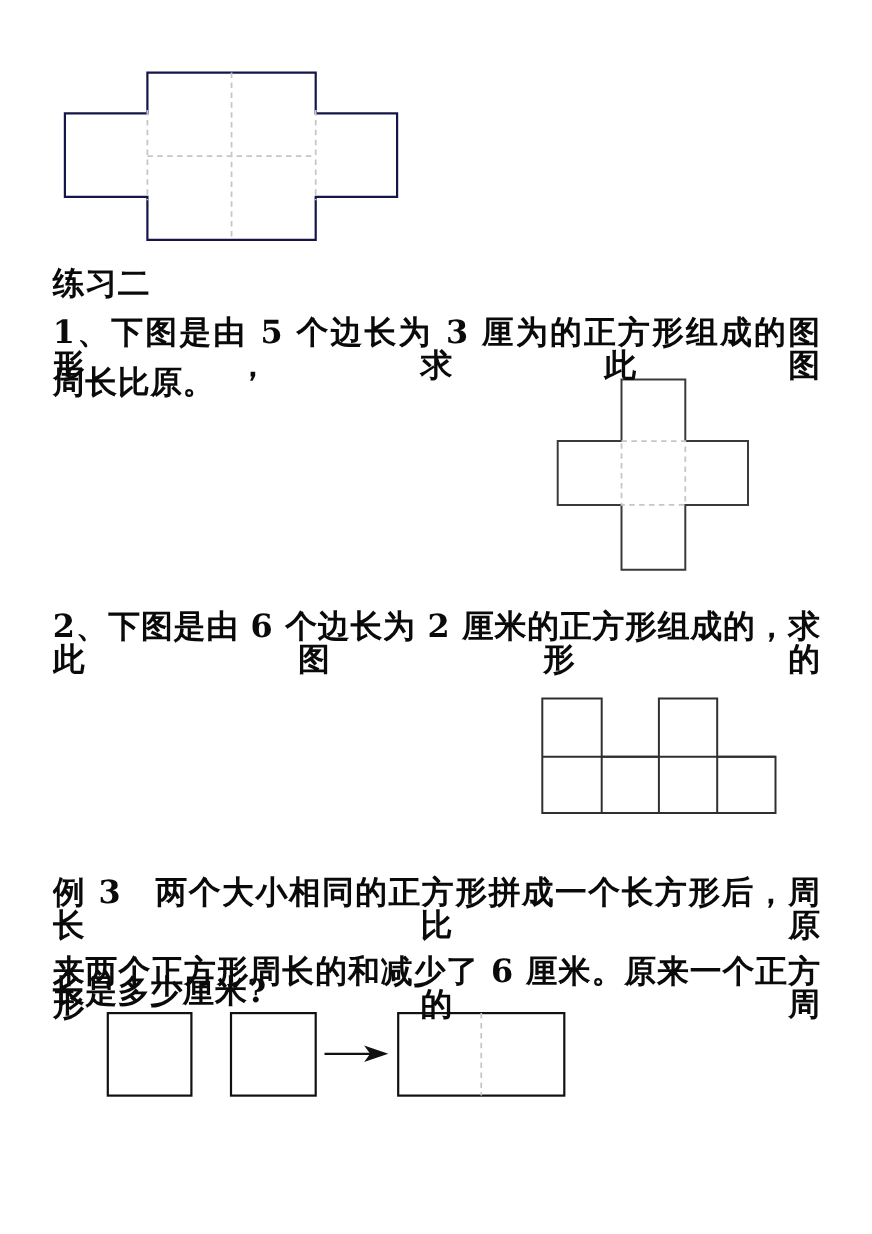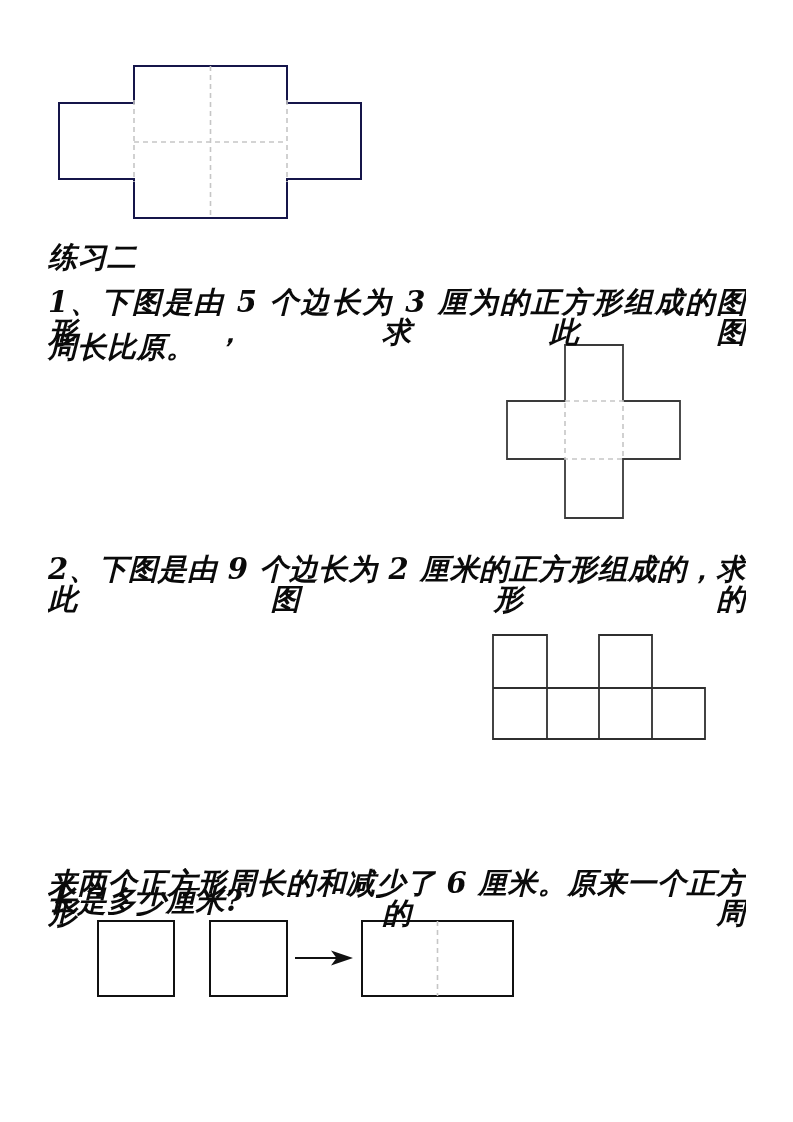--- a/index.html
+++ b/index.html
@@ -12,21 +12,21 @@
     --dashed:#c6c6c6;
   }
   html,body{margin:0;padding:0;}
   body{
     width:793px;height:1122px;
     background:var(--page-bg);
     position:relative;
     overflow:hidden;
     font-family:"DejaVu Serif","Liberation Serif",serif;
   }
-  .page{position:absolute;left:0;top:0;width:774px;height:1122px;font-style:italic;}
+  .page{position:absolute;left:0;top:0;width:774px;height:1122px;}
   svg.figures{position:absolute;left:0;top:0;width:793px;height:1122px;}
   .txt{
     position:absolute;
     left:48px;
     width:698px;
     font-size:29px;
     font-weight:700;
     color:var(--text);
     line-height:1.05;
     white-space:nowrap;
@@ -84,18 +84,19 @@
       <rect class="outline f4" x="362" y="921" width="151" height="75"></rect>
       <path class="dash" d="M437.5,921 V996"></path>
     </g>
   </svg>
 
   <div class="txt" style="top:242px">练习二</div>
 
   <div class="txt justify" style="top:287px">1、下图是由 5 个边长为 3 厘为的正方形组成的图形，求此图</div>
   <div class="txt" style="top:332px">周长比原。</div>
 
-  <div class="txt justify" style="top:554px">2、下图是由 9 个边长为 2 厘米的正方形组成的，求此图形的</div>
+  <div class="txt justify" style="top:554px">2、下图是由 6 个边长为 2 厘米的正方形组成的，求此图形的</div>
 
+  <div class="txt justify" style="top:796px">例 3　两个大小相同的正方形拼成一个长方形后，周长比原</div>
   <div class="txt justify" style="top:868px">来两个正方形周长的和减少了 6 厘米。原来一个正方形的周</div>
   <div class="txt" style="top:886px">长是多少厘米?</div>
 
 </div>
 
 </body></html>

